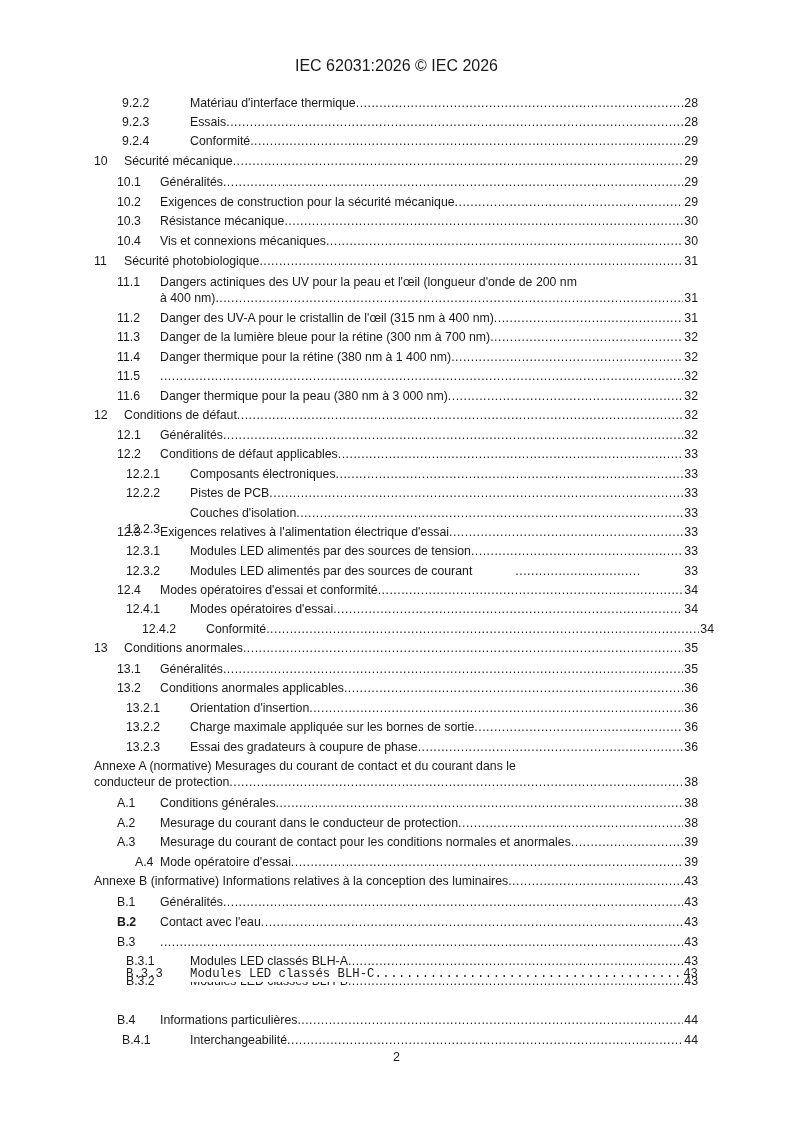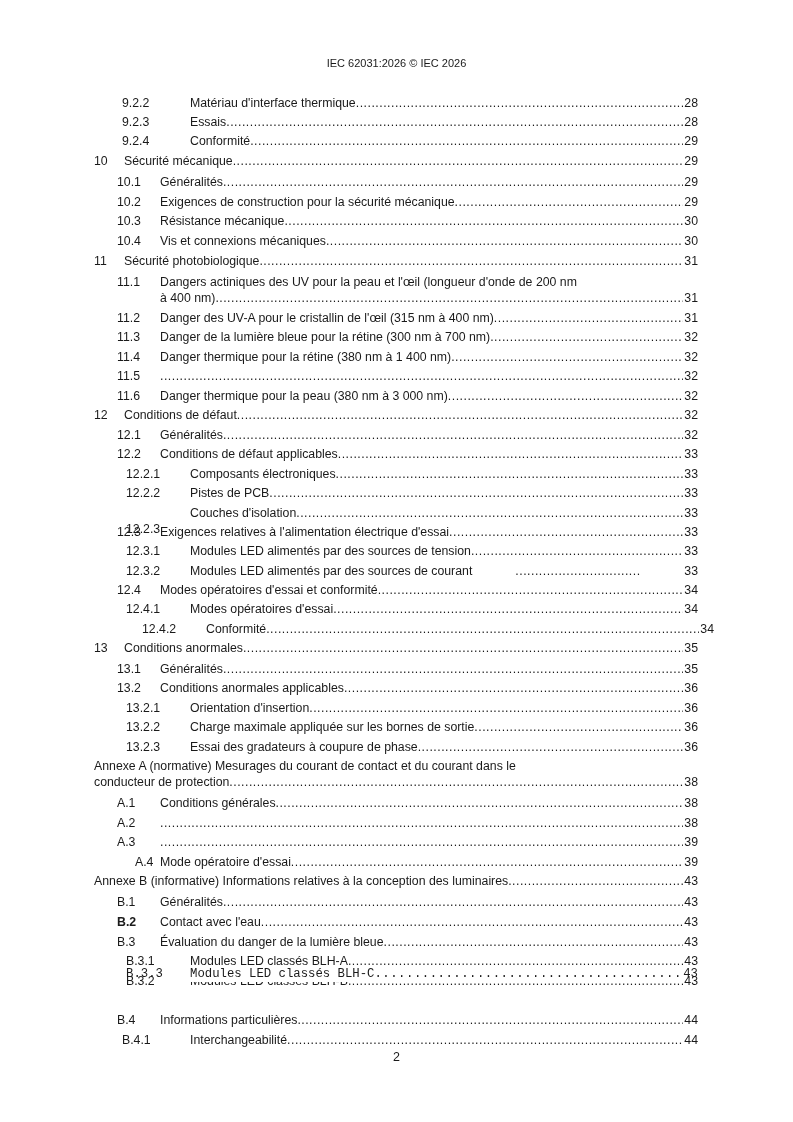--- a/index.html
+++ b/index.html
@@ -1,19 +1,19 @@
 <!DOCTYPE html>
 <html><head>
 <meta charset="utf-8">
 <style>
   html, body { margin: 0; padding: 0; background: #ffffff; }
   body { width: 793px; height: 1122px; position: relative; overflow: hidden;
          font-family: "Liberation Sans", sans-serif; color: #1a1a1a; }
   .header { position: absolute; top: 57px; left: 0; width: 793px; text-align: center;
-            font-size: 11px; }
+            font-size: 16px; }
   .toc { position: absolute; left: 0; top: 0; width: 793px; }
   .row { position: absolute; left: 0; width: 793px; height: 16px; font-size: 12.3px; line-height: 16px; }
   .num { position: absolute; white-space: nowrap; }
   .title { position: absolute; right: 95px; display: flex; white-space: nowrap; overflow: hidden; }
   .title .t { flex: 0 0 auto; background: #fff; }
   .title .dots { flex: 1 1 auto; overflow: hidden; white-space: nowrap; letter-spacing: 0.5px; }
   .title .dots::after { content: "........................................................................................................................................................................................................................"; }
   .title .pg { flex: 0 0 auto; padding-left: 1px; }
   .line1 { position: absolute; white-space: nowrap; }
   .footer { position: absolute; top: 1050px; left: 0; width: 793px; text-align: center; font-size: 12.5px; }
@@ -304,27 +304,29 @@
       <span class="num" style="left: 117px;">A.1</span>
       <div class="title" style="left: 160px;">
         <span class="t">Conditions générales</span>
         <span class="dots"></span>
         <span class="pg">38</span>
       </div>
     </div>
     <div class="row" style="top: 815px;">
       <span class="num" style="left: 117px;">A.2</span>
       <div class="title" style="left: 160px;">
+        <span class="t">Mesurage du courant dans le conducteur de protection</span>
         <span class="dots"></span>
         <span class="pg">38</span>
       </div>
     </div>
     <div class="row" style="top: 834px;">
       <span class="num" style="left: 117px;">A.3</span>
       <div class="title" style="left: 160px;">
+        <span class="t">Mesurage du courant de contact pour les conditions normales et anormales</span>
         <span class="dots"></span>
         <span class="pg">39</span>
       </div>
     </div>
     <div class="row" style="top: 854px;">
       <span class="num" style="left: 135px;">A.4</span>
       <div class="title" style="left: 160px;">
         <span class="t">Mode opératoire d'essai</span>
         <span class="dots"></span>
         <span class="pg">39</span>
@@ -349,21 +351,20 @@
       <span class="num" style="left: 117px; font-weight: bold;">B.2</span>
       <div class="title" style="left: 160px;">
         <span class="t">Contact avec l'eau</span>
         <span class="dots"></span>
         <span class="pg">43</span>
       </div>
     </div>
     <div class="row" style="top: 934px;">
       <span class="num" style="left: 117px;">B.3</span>
       <div class="title" style="left: 160px;">
-        <span class="t">Évaluation du danger de la lumière bleue</span>
         <span class="dots"></span>
         <span class="pg">43</span>
       </div>
     </div>
     <div class="row" style="top: 953px;">
       <span class="num" style="left: 126px;">B.3.1</span>
       <div class="title" style="left: 190px;">
         <span class="t">Modules LED classés BLH-A</span>
         <span class="dots"></span>
         <span class="pg">43</span>

